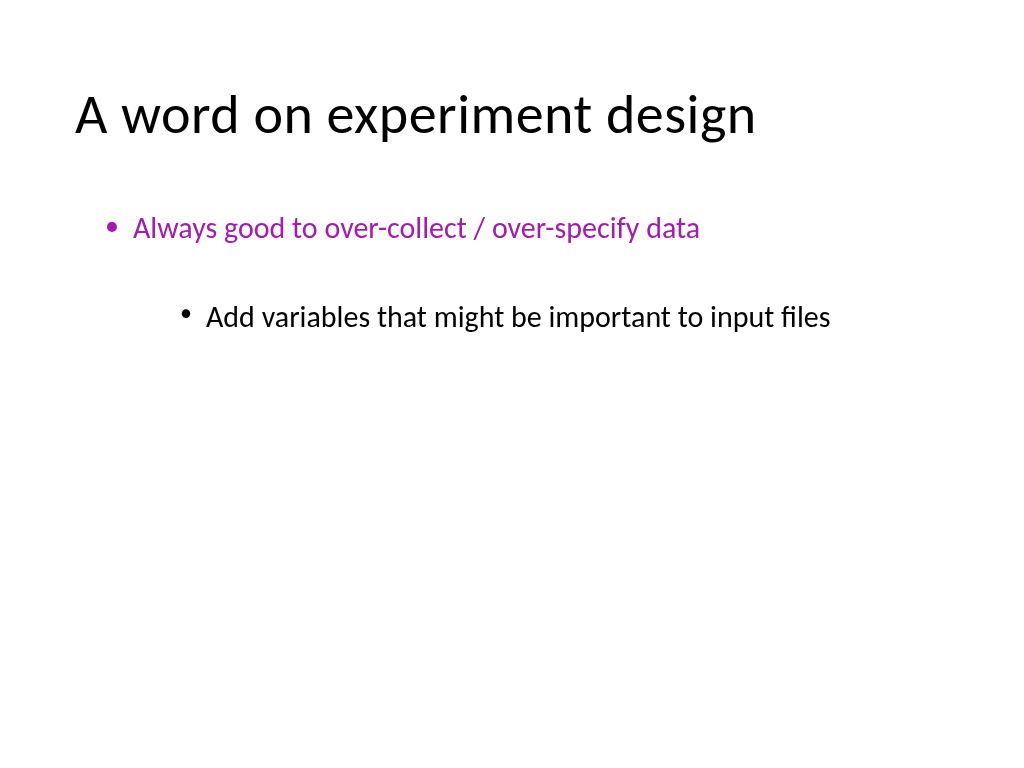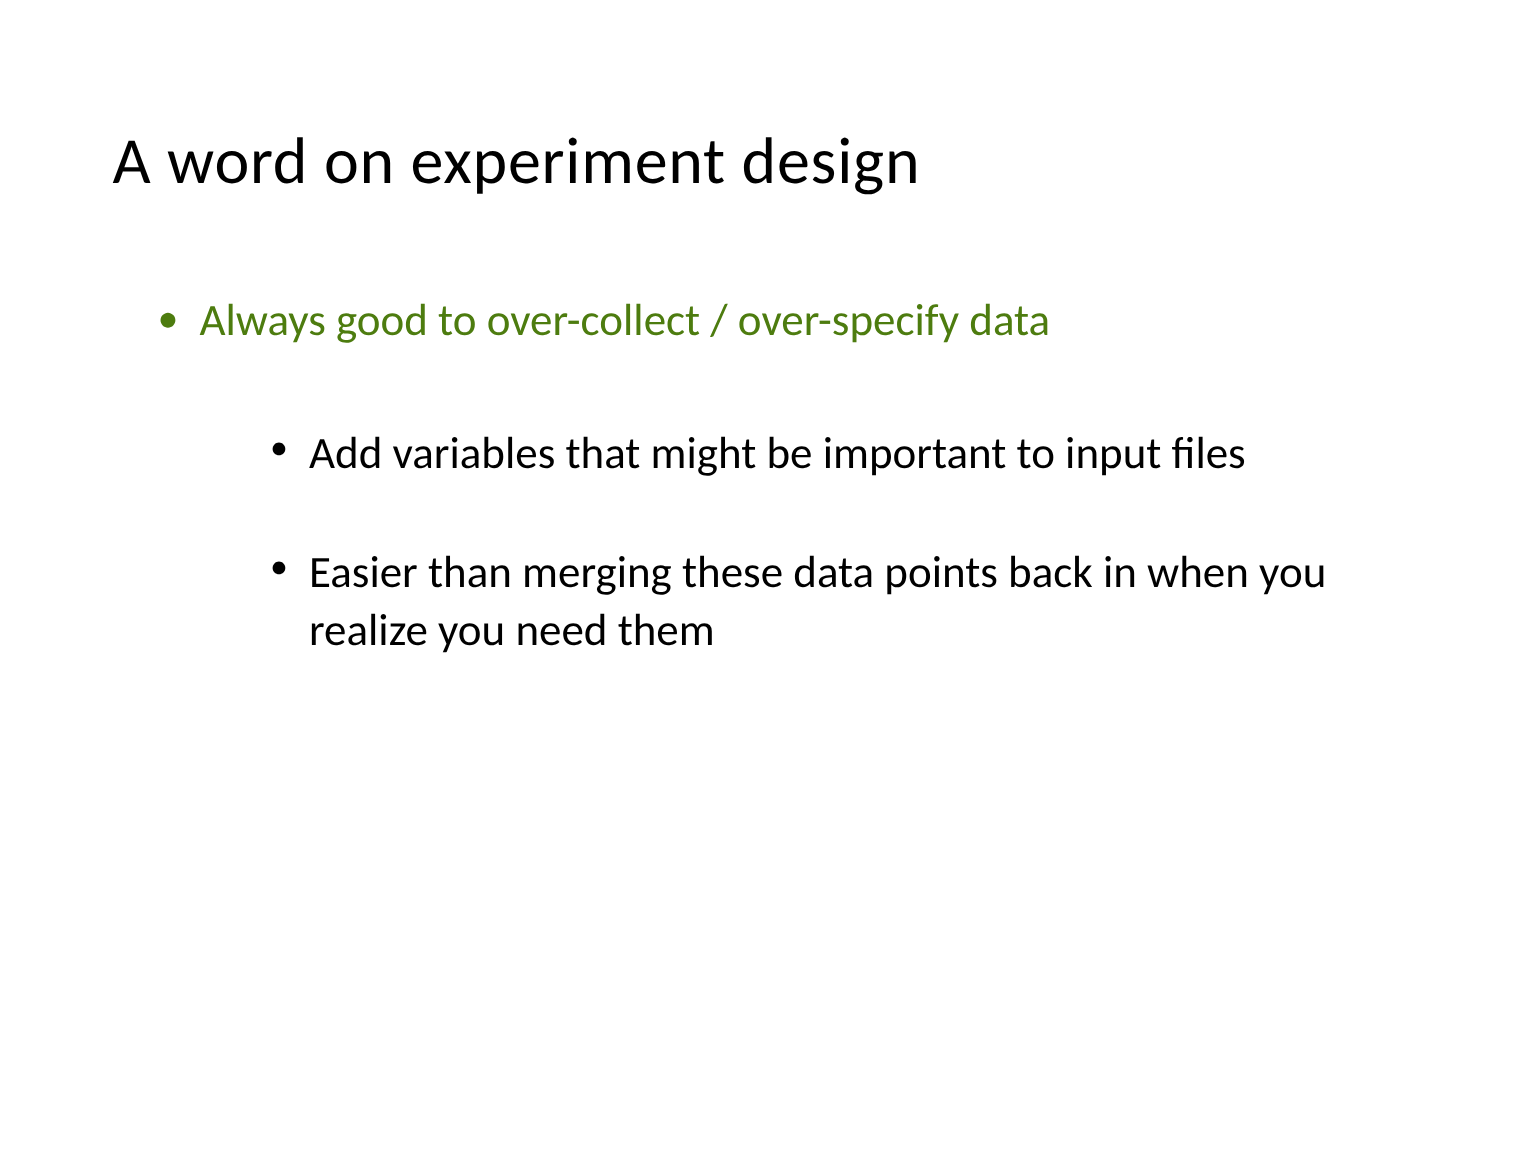--- a/index.html
+++ b/index.html
@@ -14,29 +14,29 @@
       font-family: Calibri, "Segoe UI", Arial, sans-serif;
       color: #000000;
       overflow: hidden;
     }
     .slide {
       width: 100%;
       height: 100%;
       padding: 80px 75px 60px 75px;
     }
     .title {
-      font-size: 44px;
+      font-size: 56px;
       font-weight: 300;
       color: #000000;
       margin-bottom: 60px;
       letter-spacing: 0.5px;
     }
     .bullet-l1 {
       font-size: 30px;
-      color: #4d7c0f;
+      color: #a21caf;
       margin-left: 30px;
       position: relative;
       padding-left: 28px;
       margin-bottom: 50px;
       line-height: 1.3;
     }
     .bullet-l1::before {
       content: "•";
       position: absolute;
       left: 0;
@@ -61,14 +61,13 @@
       font-size: 24px;
     }
   </style>
 </head>
 <body>
 
 <div class="slide">
   <h1 class="title">A word on experiment design</h1>
   <div class="bullet-l1">Always good to over-collect / over-specify data</div>
   <div class="bullet-l2">Add variables that might be important to input files</div>
-  <div class="bullet-l2">Easier than merging these data points back in when you realize you need them</div>
 </div>
 
 </body></html>

